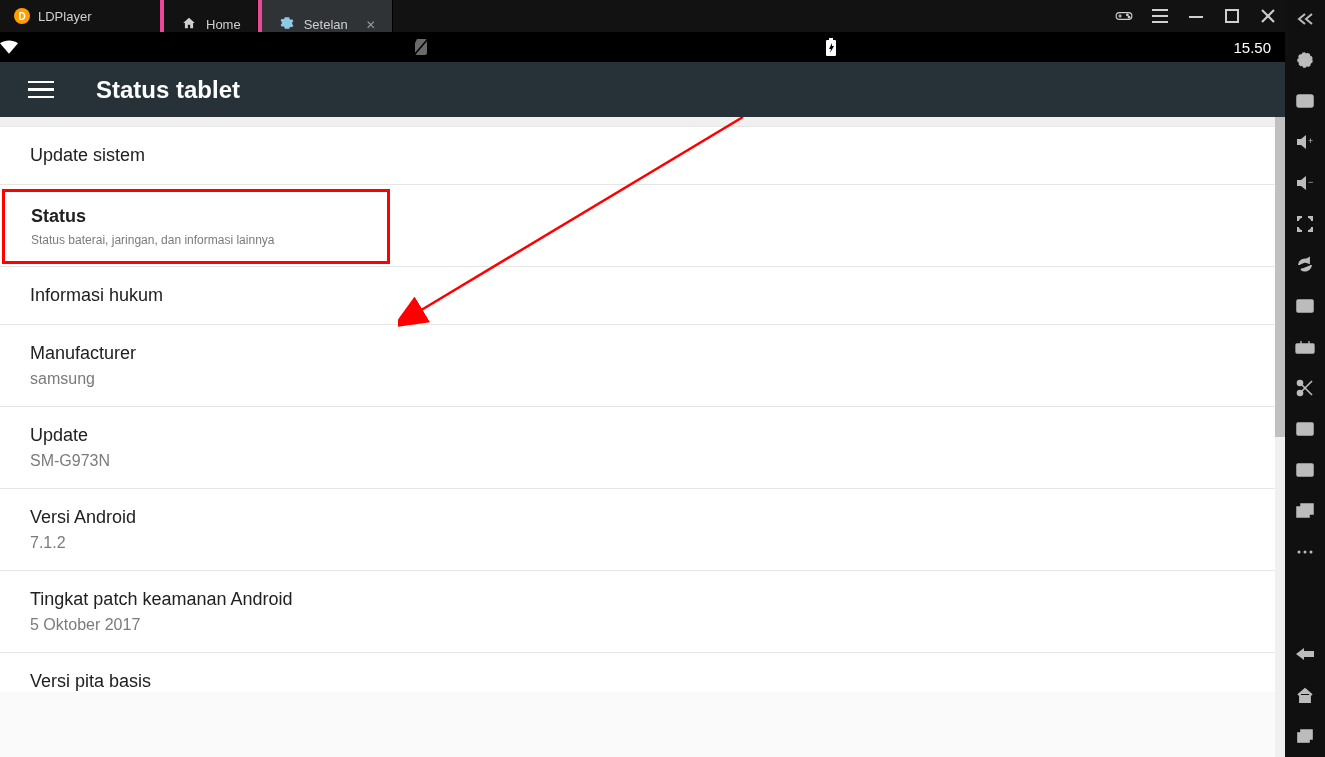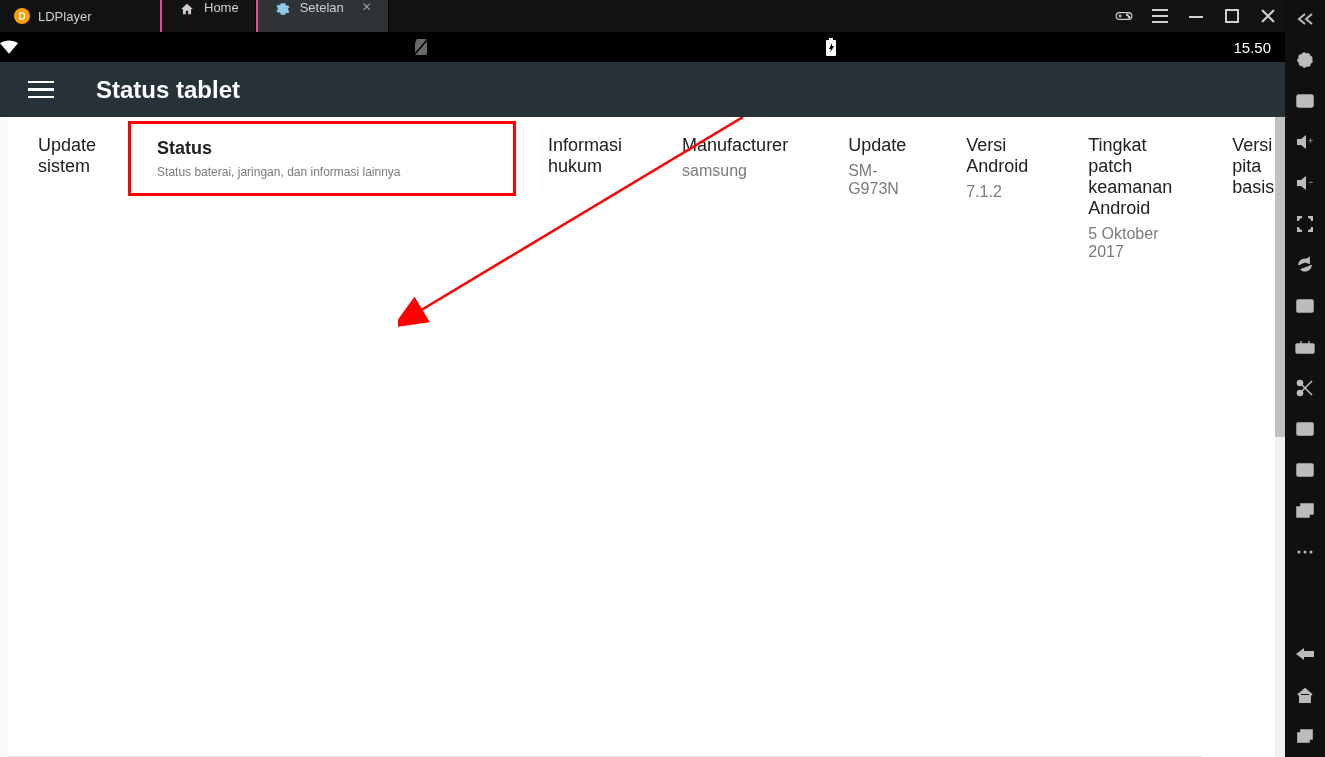--- a/index.html
+++ b/index.html
@@ -5,41 +5,41 @@
     * { margin: 0; padding: 0; box-sizing: border-box; }
     html, body { width: 1325px; height: 757px; overflow: hidden; font-family: Arial, sans-serif; background: #000; }
     .root { display: flex; width: 1325px; height: 757px; }
     .main-panel { width: 1285px; height: 757px; display: flex; flex-direction: column; background: #000; }
     .right-sidebar { width: 40px; height: 757px; background: #101010; display: flex; flex-direction: column; align-items: center; color: #bcbcbc; position: relative; }
 
     
     .topbar { height: 32px; background: #121212; display: flex; align-items: center; color: #cfcfcf; font-size: 13px; position: relative; }
     .topbar .app { width: 160px; display: flex; align-items: center; padding-left: 14px; gap: 8px; }
     .ld-logo { width: 16px; height: 16px; border-radius: 50%; background: #ff9e00; display: inline-flex; align-items: center; justify-content: center; color: #fff; font-size: 10px; font-weight: bold; }
-    .topbar .tab { height: 32px; display: flex; align-items: flex-start; padding: 0 16px; gap: 8px; border-left: 2px solid #ec4899; border-right: 1px solid #000; }
+    .topbar .tab { height: 32px; display: flex; align-items: flex-end; padding: 0 16px; gap: 8px; border-left: 4px solid #ec4899; border-right: 1px solid #000; }
     .topbar .tab.active { background: #2f3336; }
     .topbar .tab .close { margin-left: 10px; font-size: 12px; color: #9a9a9a; }
     .home-icon-svg { fill: #cfcfcf; }
     .gear-icon-svg { fill: #8ecae6; }
     .topbar .right-controls { position: absolute; right: 8px; top: 0; height: 32px; display: flex; align-items: center; gap: 18px; color: #cfcfcf; }
     .rc-ico { display: inline-flex; align-items: center; justify-content: center; width: 18px; height: 18px; }
 
     
     .statusbar { height: 30px; background: #000; display: flex; align-items: center; justify-content: space-between; padding-right: 14px; gap: 10px; color: #fff; font-size: 15px; }
     .sb-ico { display: inline-flex; align-items: center; justify-content: center; }
 
     
     .settings-header { height: 55px; background: #263238; display: flex; align-items: center; padding-left: 28px; gap: 42px; color: #fff; }
     .hamburger { width: 26px; display: flex; flex-direction: column; gap: 5px; }
     .hamburger span { height: 2.5px; background: #fff; }
     .settings-title { font-size: 24px; font-weight: 600; }
 
     
     .content { flex: 1; background: #fafafa; overflow: hidden; display: flex; flex-direction: column; position:relative; }
-    .list { flex: 1; display: flex; flex-direction: row; margin-left: 8px; }
+    .list { flex: 1; display: flex; flex-direction: column; }
     .gap { height: 10px; background: #f0f0f0; border-bottom: 1px solid #e6e6e6; }
     .row { padding: 18px 30px; background: #fff; border-bottom: 1px solid #e6e6e6; }
     .row .title { font-size: 18px; color: #212121; }
     .row .sub { font-size: 16px; color: #7b7b7b; margin-top: 6px; }
     .row.last { border-bottom: none; padding-bottom: 0; padding-top: 18px; }
     .highlight { border: 3px solid #ff0000; margin: 4px 2px 2px 2px; width: 388px; padding: 14px 26px 14px 26px; }
     .highlight .title { font-size: 18px; color: #212121; font-weight: 700;}
     .highlight .sub { font-size: 12px; color: #7b7b7b; margin-top: 6px; }
     .status-group { background:#fff; border-bottom:1px solid #e6e6e6;}
 

